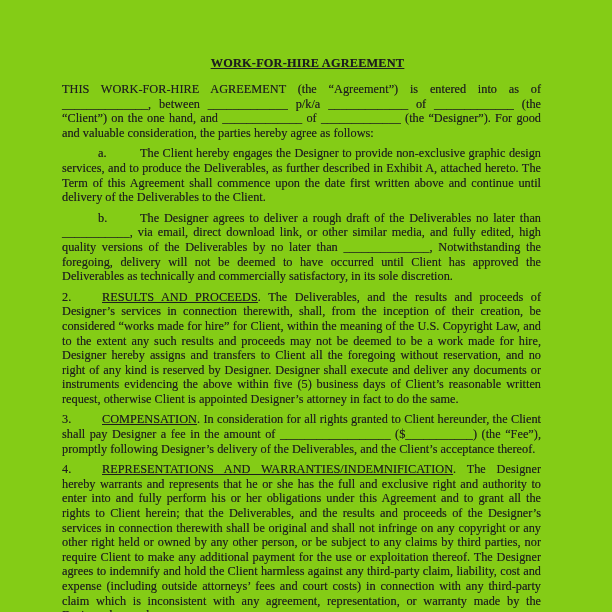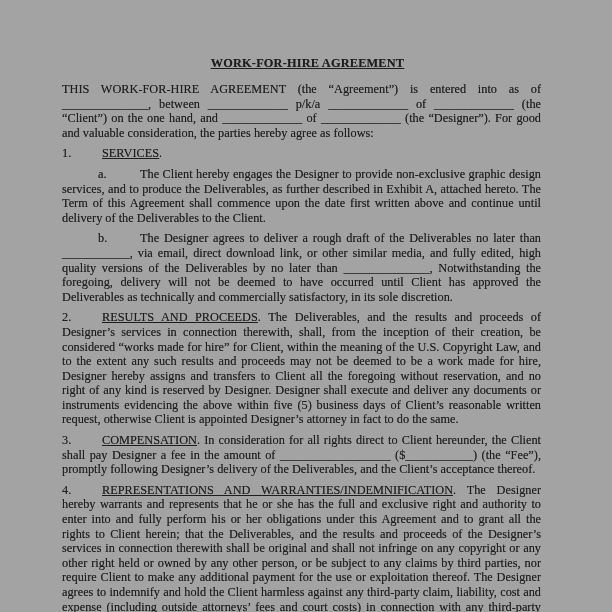--- a/index.html
+++ b/index.html
@@ -8,21 +8,21 @@
     width: 612px;
     height: 612px;
     overflow: hidden;
     background: #ffffff;
   }
   .page {
     box-sizing: border-box;
     width: 612px;
     height: 612px;
     padding: 56px 59px 16px 62px;
-    background: #a3a3a3;
+    background: #84cc16;
     font-family: "Liberation Serif", "DejaVu Serif", serif;
     color: #1e1e1e;
     text-shadow: 0 0 0.5px rgba(30,30,30,0.55);
   }
   .title {
     font-size: 12.3px;
     line-height: 15px;
     font-weight: bold;
     text-decoration: underline;
     text-align: center;
@@ -54,25 +54,24 @@
 </style>
 </head>
 <body>
 
 <div class="page">
 
   <h1 class="title">WORK-FOR-HIRE AGREEMENT</h1>
 
   <p class="para">THIS WORK-FOR-HIRE AGREEMENT (the “Agreement”) is entered into as of ______________, between _____________ p/k/a _____________ of _____________ (the “Client”) on the one hand, and _____________ of _____________ (the “Designer”). For good and valuable consideration, the parties hereby agree as follows:</p>
 
-  <p class="para"><span class="num">1.</span><span class="hd">SERVICES</span><span>.</span></p>
 
   <p class="para sub"><span class="sublabel">a.</span><span>The Client hereby engages the Designer to provide non-exclusive graphic design services, and to produce the Deliverables, as further described in Exhibit A, attached hereto. The Term of this Agreement shall commence upon the date first written above and continue until delivery of the Deliverables to the Client.</span></p>
 
   <p class="para sub"><span class="sublabel">b.</span><span>The Designer agrees to deliver a rough draft of the Deliverables no later than ___________, via email, direct download link, or other similar media, and fully edited, high quality versions of the Deliverables by no later than ______________, Notwithstanding the foregoing, delivery will not be deemed to have occurred until Client has approved the Deliverables as technically and commercially satisfactory, in its sole discretion.</span></p>
 
   <p class="para"><span class="num">2.</span><span class="hd">RESULTS AND PROCEEDS</span><span>. </span><span>The Deliverables, and the results and proceeds of Designer’s services in connection therewith, shall, from the inception of their creation, be considered “works made for hire” for Client, within the meaning of the U.S. Copyright Law, and to the extent any such results and proceeds may not be deemed to be a work made for hire, Designer hereby assigns and transfers to Client all the foregoing without reservation, and no right of any kind is reserved by Designer. Designer shall execute and deliver any documents or instruments evidencing the above within five (5) business days of Client’s reasonable written request, otherwise Client is appointed Designer’s attorney in fact to do the same.</span></p>
 
-  <p class="para"><span class="num">3.</span><span class="hd">COMPENSATION</span><span>. </span><span>In consideration for all rights direct to Client hereunder, the Client shall pay Designer a fee in the amount of __________________ ($___________) (the “Fee”), promptly following Designer’s delivery of the Deliverables, and the Client’s acceptance thereof.</span></p>
+  <p class="para"><span class="num">3.</span><span class="hd">COMPENSATION</span><span>. </span><span>In consideration for all rights granted to Client hereunder, the Client shall pay Designer a fee in the amount of __________________ ($___________) (the “Fee”), promptly following Designer’s delivery of the Deliverables, and the Client’s acceptance thereof.</span></p>
 
   <p class="para"><span class="num">4.</span><span class="hd">REPRESENTATIONS AND WARRANTIES/INDEMNIFICATION</span><span>. </span><span>The Designer hereby warrants and represents that he or she has the full and exclusive right and authority to enter into and fully perform his or her obligations under this Agreement and to grant all the rights to Client herein; that the Deliverables, and the results and proceeds of the Designer’s services in connection therewith shall be original and shall not infringe on any copyright or any other right held or owned by any other person, or be subject to any claims by third parties, nor require Client to make any additional payment for the use or exploitation thereof. The Designer agrees to indemnify and hold the Client harmless against any third-party claim, liability, cost and expense (including outside attorneys’ fees and court costs) in connection with any third-party claim which is inconsistent with any agreement, representation, or warranty made by the Designer hereunder,</span></p>
 
 </div>
 
 </body></html>

